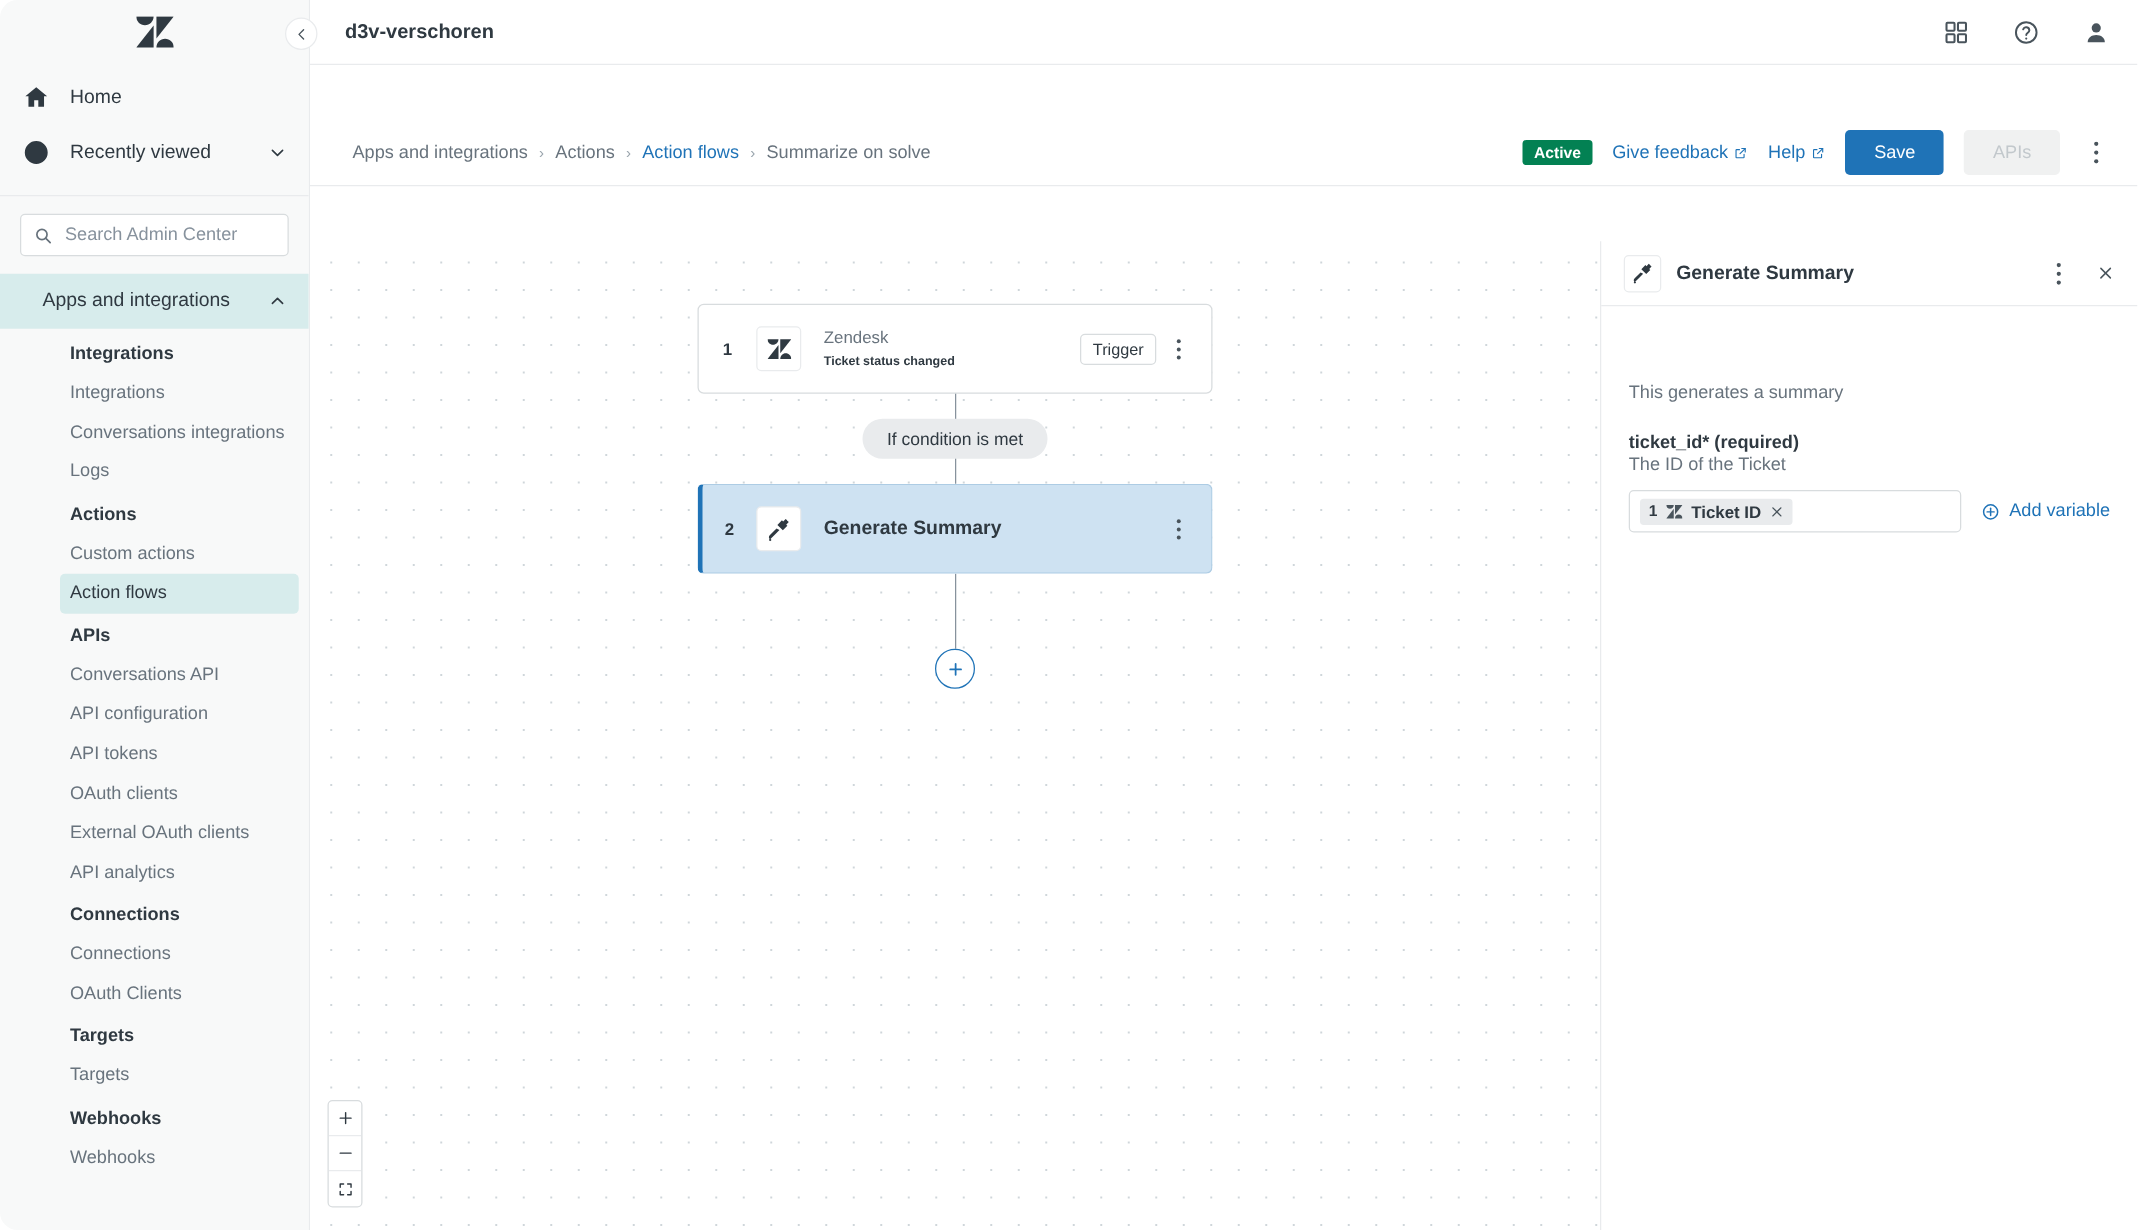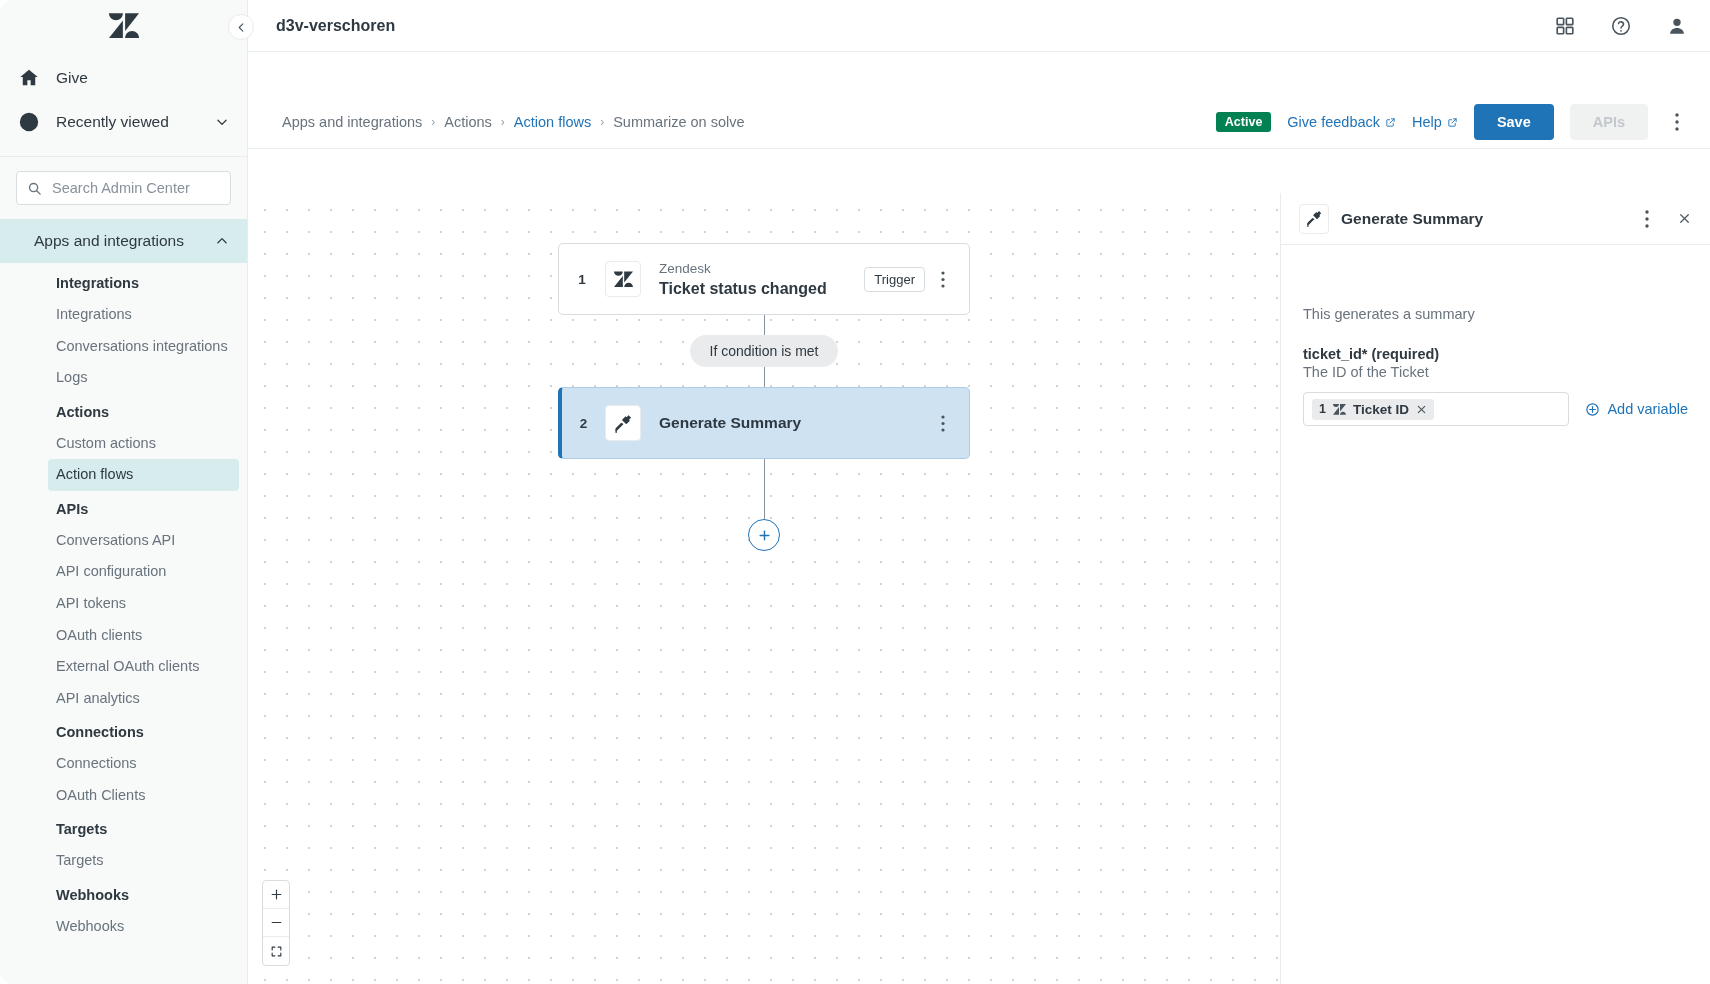--- a/index.html
+++ b/index.html
@@ -190,21 +190,21 @@
     color: #1f73b7;
     font-size: 14.5px;
     display: flex; align-items: center; gap: 5px;
     cursor: pointer;
   }
   .linkbtn svg { width: 11px; height: 11px; }
   .btn {
     height: 36px;
     border-radius: 4px;
     font-size: 14.5px;
-    font-weight: 700;
+    font-weight: 400;
     display: flex; align-items: center; justify-content: center;
     padding: 0 22px;
     cursor: pointer;
     border: 1px solid transparent;
   }
   .btn-primary { background: #1f73b7; color: #fff; }
   .btn-disabled { background: #f0f1f1; color: #c2c8cc; border-color: #f0f1f1; cursor: default; }
   .kebab {
     width: 26px; height: 30px;
     display:flex; align-items:center; justify-content:center;
@@ -262,21 +262,21 @@
     width: 36px; height: 36px;
     border: 1px solid #e9ebed;
     border-radius: 4px;
     background: #fff;
     display: flex; align-items: center; justify-content: center;
     flex: 0 0 36px;
   }
   .node-icon svg { width: 19px; height: 19px; }
   .node-text { margin-left: 18px; flex: 1; min-width: 0; }
   .node-sub { font-size: 13.5px; color: #68737d; line-height: 1.35; }
-  .node-title { font-size: 16px; color: #2f3941; font-weight: 700; line-height: 1.35; }
+  .node-title { font-size: 10px; color: #2f3941; font-weight: 700; line-height: 1.35; }
   .node-title-only { font-size: 15.5px; color: #2f3941; font-weight: 700; }
   .trigger-badge {
     border: 1px solid #d8dcde;
     border-radius: 4px;
     font-size: 13px;
     color: #2f3941;
     padding: 5px 9px;
     background: #fff;
     margin-right: 6px;
     line-height: 1;
@@ -436,21 +436,21 @@
       </svg>
     </div>
 
     <div class="nav-top">
       <div class="nav-row">
         <span class="nav-ico">
           <svg viewBox="0 0 24 24" fill="currentColor">
               <path d="M12 3 2.5 11h2.7v9h5v-5.6h3.6V20h5v-9h2.7L12 3z"></path>
             </svg>
         </span>
-        <span class="nav-label">Give</span>
+        <span class="nav-label">Home</span>
       </div>
       <div class="nav-row">
         <span class="nav-ico">
           <svg viewBox="0 0 24 24" fill="currentColor">
               <path d="M12 2a10 10 0 100 20 10 10 0 000-20zm1 10.6V6h-2v7.4l5 3 1-1.7-4-2.1z"></path>
             </svg>
         </span>
         <span class="nav-label">Recently viewed</span>
         <span class="chev">
           <svg viewBox="0 0 24 24" fill="none" stroke="currentColor" stroke-width="2.2" stroke-linecap="round" stroke-linejoin="round">

